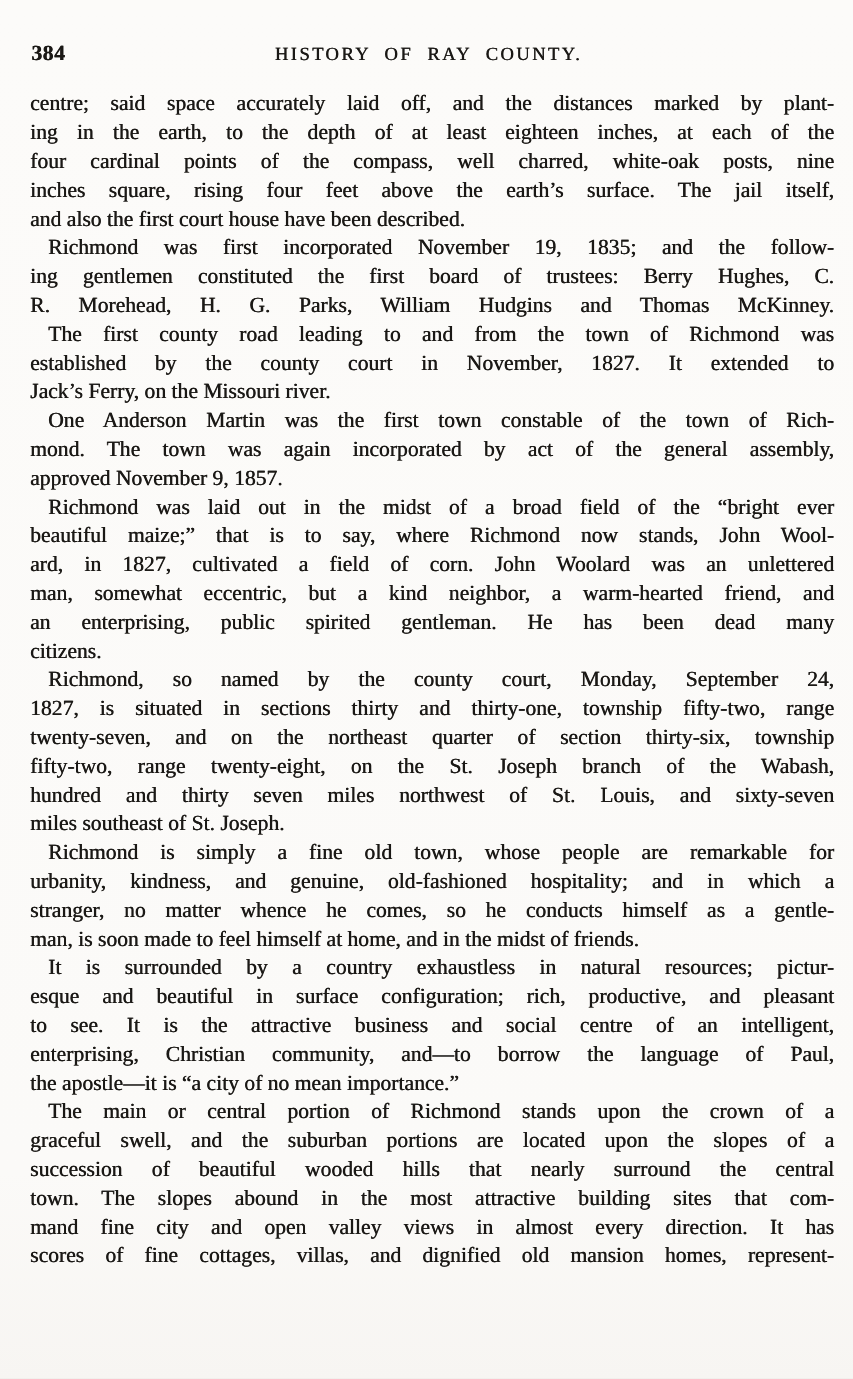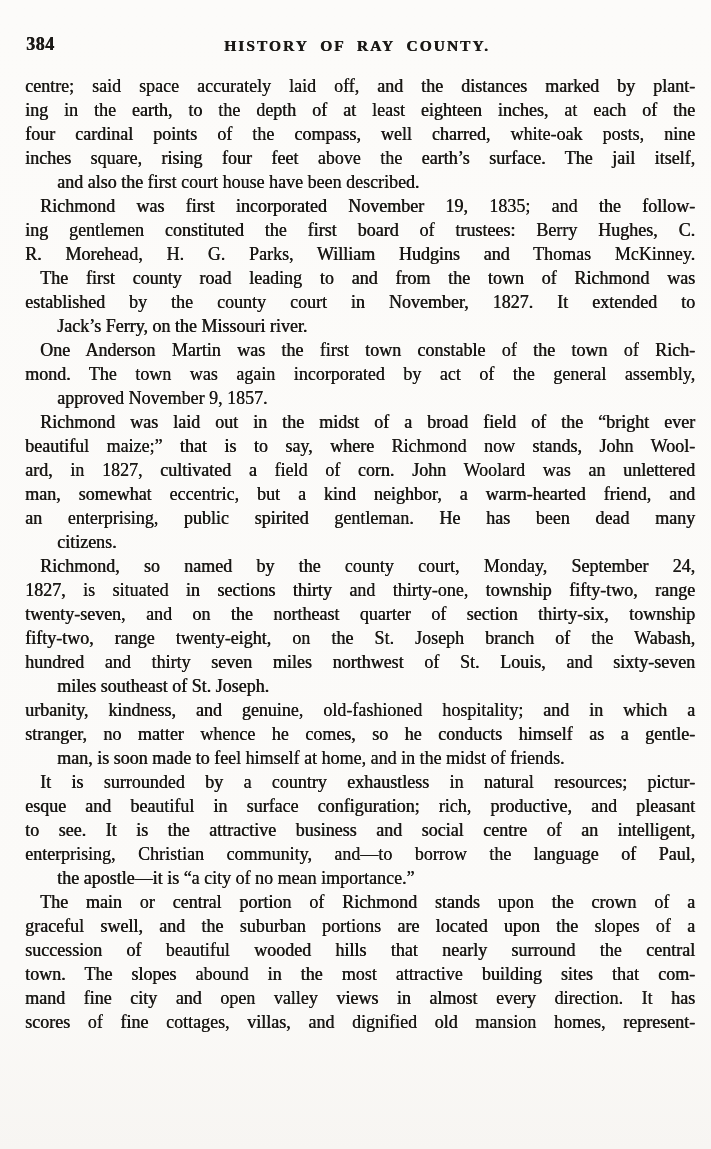--- a/index.html
+++ b/index.html
@@ -33,40 +33,40 @@
     letter-spacing: 0.5px;
     text-shadow: 0.4px 0 0 currentColor;
   }
   .running-title {
     position: absolute;
     left: 0;
     right: 8px;
     top: 3px;
     text-align: center;
     font-size: 15.5px;
-    font-weight: bold;
+    font-weight: normal;
     letter-spacing: 2px;
     word-spacing: 6px;
     text-shadow: 0.4px 0 0 currentColor;
   }
   .text-block {
     position: absolute;
     top: 74px;
     left: 25px;
     width: 670px;
     font-size: 18px;
     line-height: 24px;
     text-shadow: 0.4px 0 0 currentColor;
   }
   .paragraph { margin: 0; }
   .line {
     text-align: justify;
     text-align-last: justify;
   }
-  .line.short { text-align-last: left; margin-left: 32px; }
+  .line.short { text-align-last: left; }
   .line.indent { text-indent: 15px; }
 </style>
 </head>
 <body>
 
 <div class="page">
   <div class="page-header">
     <span class="page-number">384</span>
     <span class="running-title">HISTORY OF RAY COUNTY.</span>
   </div>
@@ -103,20 +103,21 @@
       </div>
       <div class="paragraph">
         <div class="line indent">Richmond, so named by the county court, Monday, September 24,</div>
         <div class="line">1827, is situated in sections thirty and thirty-one, township fifty-two, range</div>
         <div class="line">twenty-seven, and on the northeast quarter of section thirty-six, township</div>
         <div class="line">fifty-two, range twenty-eight, on the St. Joseph branch of the Wabash,</div>
         <div class="line">hundred and thirty seven miles northwest of St. Louis, and sixty-seven</div>
         <div class="line short">miles southeast of St. Joseph.</div>
       </div>
       <div class="paragraph">
+        <div class="line indent">Richmond is simply a fine old town, whose people are remarkable for</div>
         <div class="line">urbanity, kindness, and genuine, old-fashioned hospitality; and in which a</div>
         <div class="line">stranger, no matter whence he comes, so he conducts himself as a gentle-</div>
         <div class="line short">man, is soon made to feel himself at home, and in the midst of friends.</div>
       </div>
       <div class="paragraph">
         <div class="line indent">It is surrounded by a country exhaustless in natural resources; pictur-</div>
         <div class="line">esque and beautiful in surface configuration; rich, productive, and pleasant</div>
         <div class="line">to see. It is the attractive business and social centre of an intelligent,</div>
         <div class="line">enterprising, Christian community, and—to borrow the language of Paul,</div>
         <div class="line short">the apostle—it is “a city of no mean importance.”</div>

